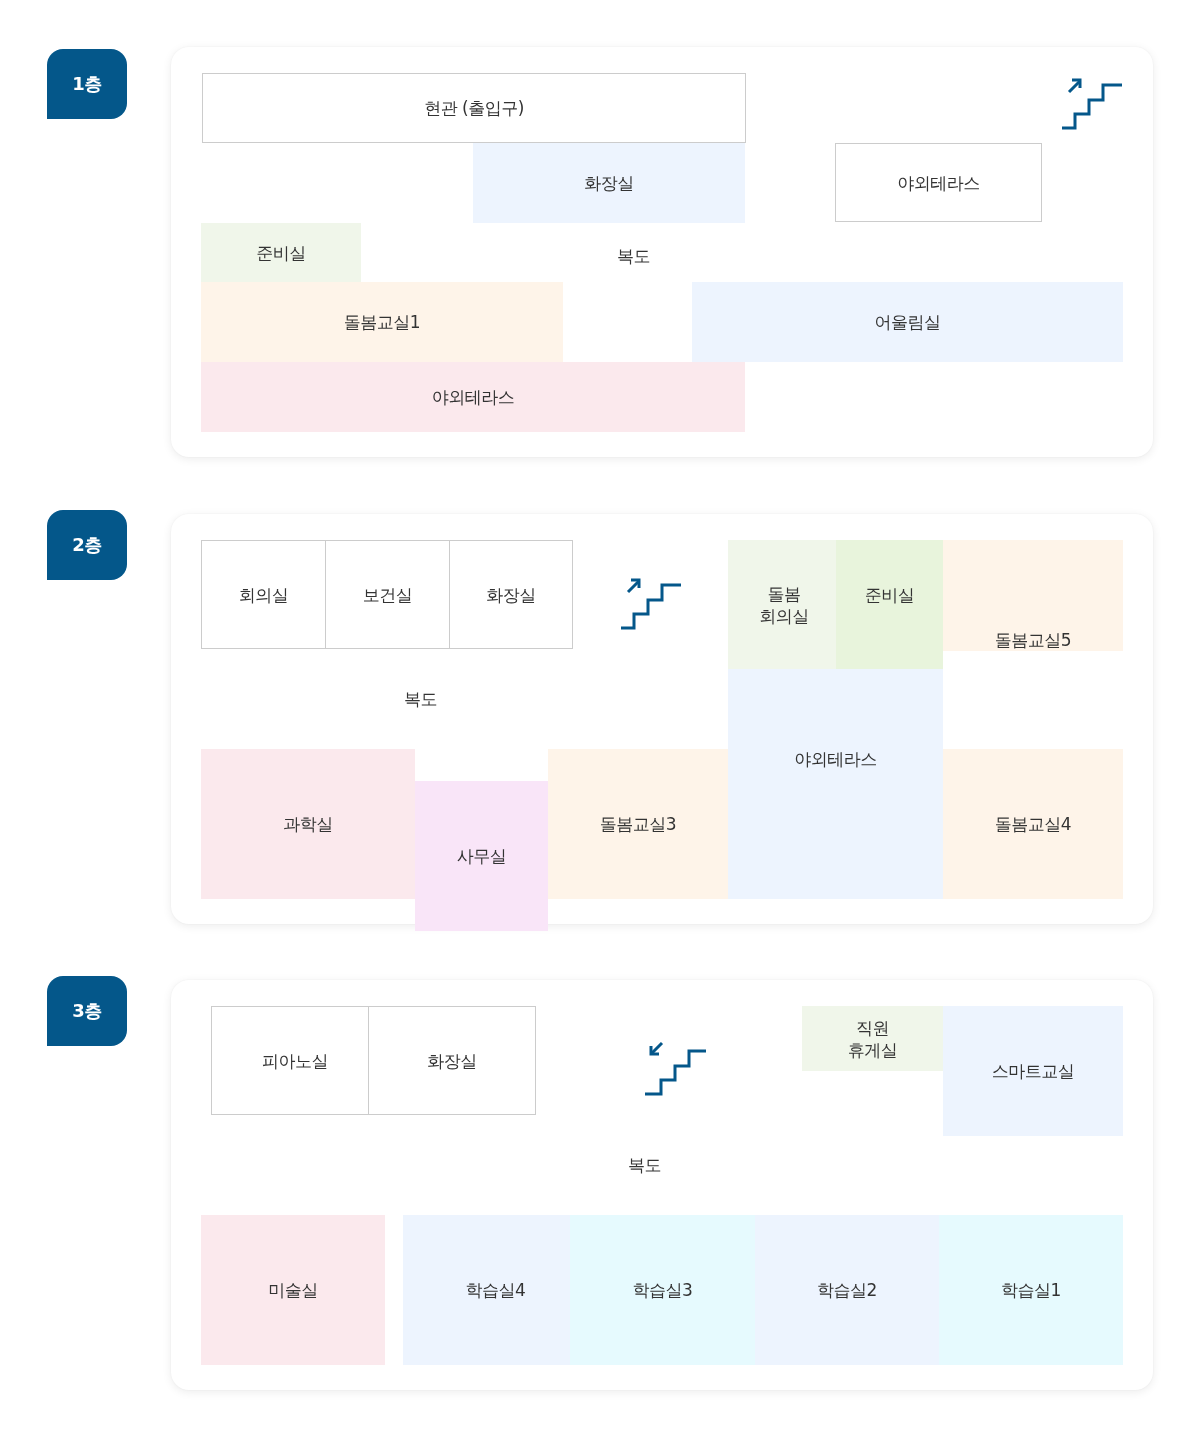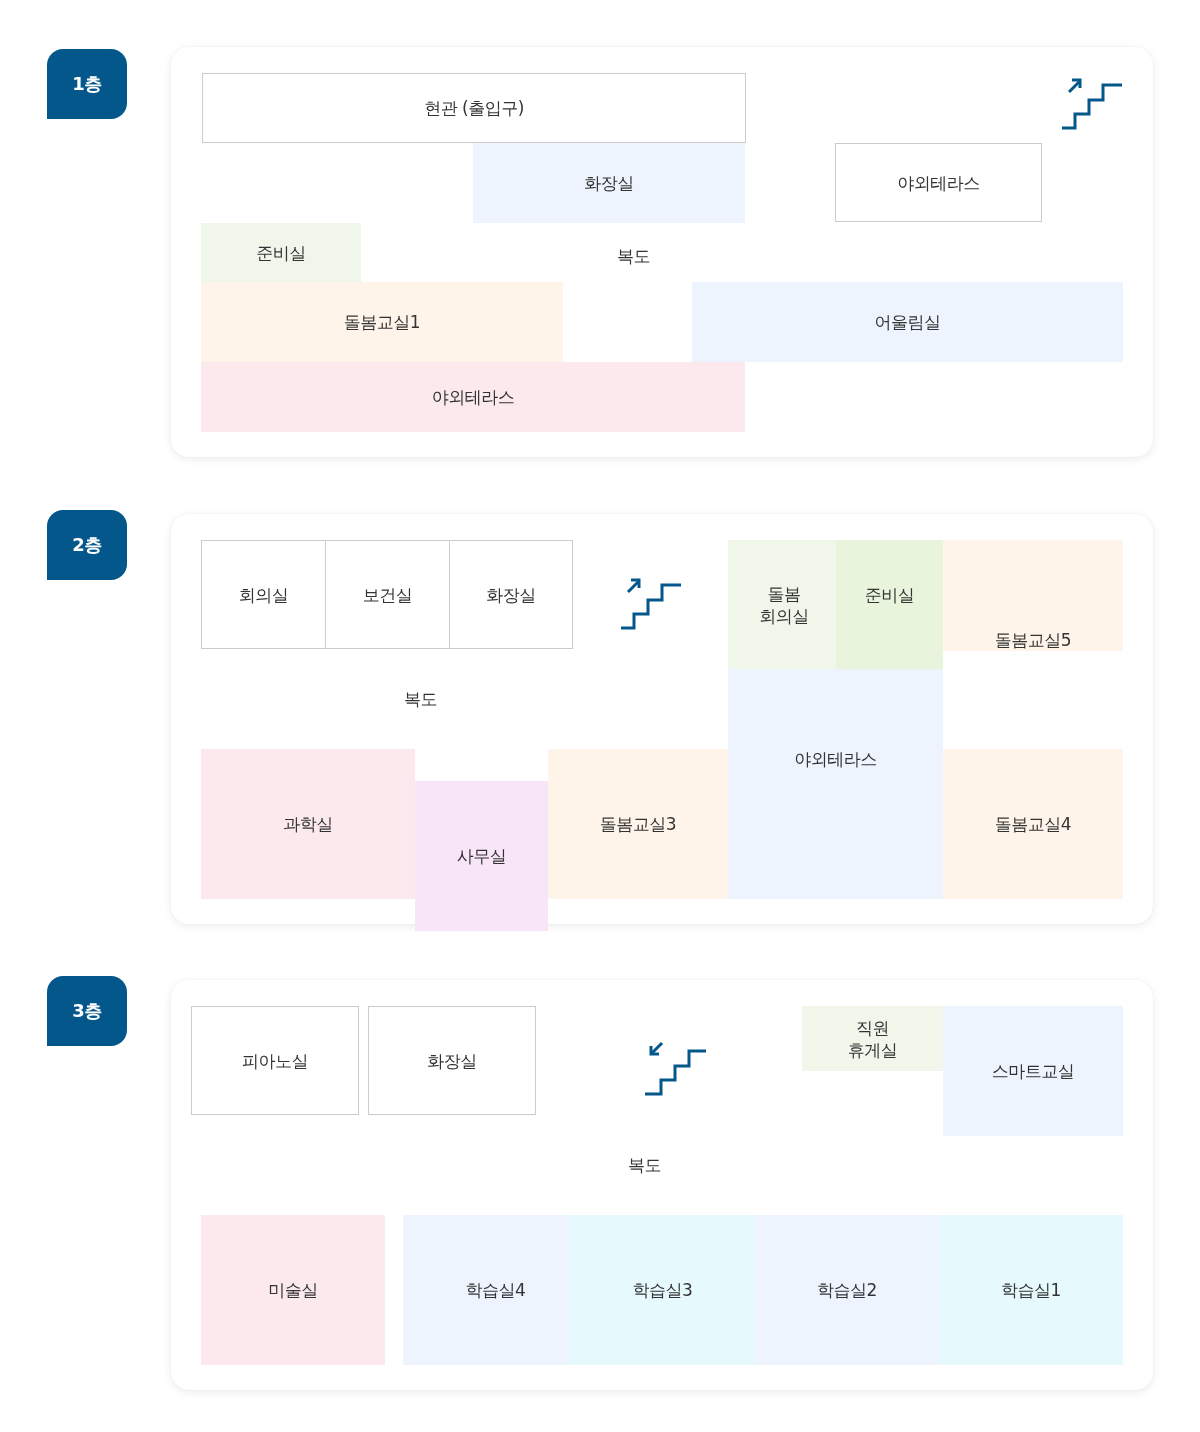--- a/index.html
+++ b/index.html
@@ -112,21 +112,21 @@
   <div class="room c-orange" style="left:377px;top:235px;width:180px;height:150px;">
     <span>돌봄교실3</span>
   </div>
   <div class="room c-orange" style="left:772px;top:235px;width:180px;height:150px;">
     <span>돌봄교실4</span>
   </div>
 </div>
 
 <div class="badge" style="top:976px;">3층</div>
 <div class="card" style="top:980px;">
-  <div class="room outlined" style="left:20px;top:26px;width:168px;height:109px;">
+  <div class="room outlined" style="left:40px;top:26px;width:168px;height:109px;">
     <span>피아노실</span>
   </div>
   <div class="room outlined" style="left:197px;top:26px;width:168px;height:109px;">
     <span>화장실</span>
   </div>
   <svg class="stairs" style="left:473px;top:60px;" viewBox="0 0 62 56">
     <g fill="none" stroke="#04578a" stroke-width="3">
       <polyline points="1,54 17,54 17,40 31,40 31,26 45,26 45,11 62,11"></polyline>
       <line x1="18" y1="3" x2="7" y2="14"></line>
       <polyline points="7,6 7,14 15,14"></polyline>

